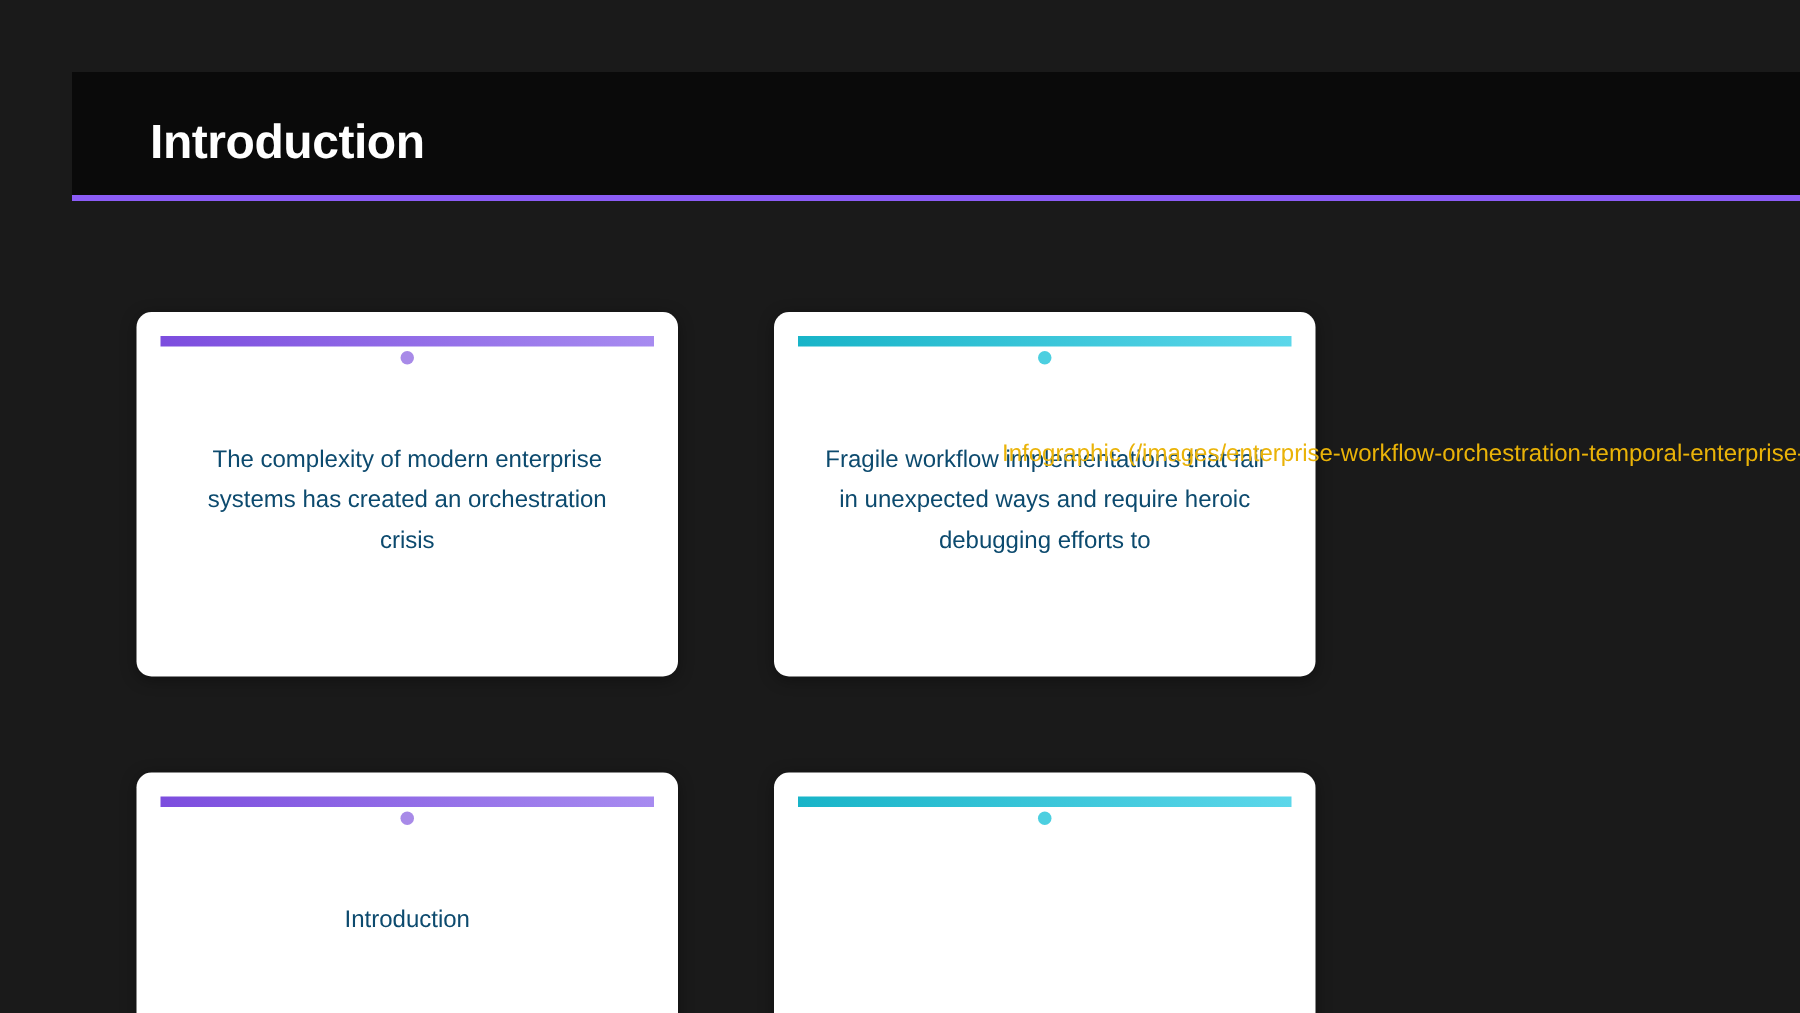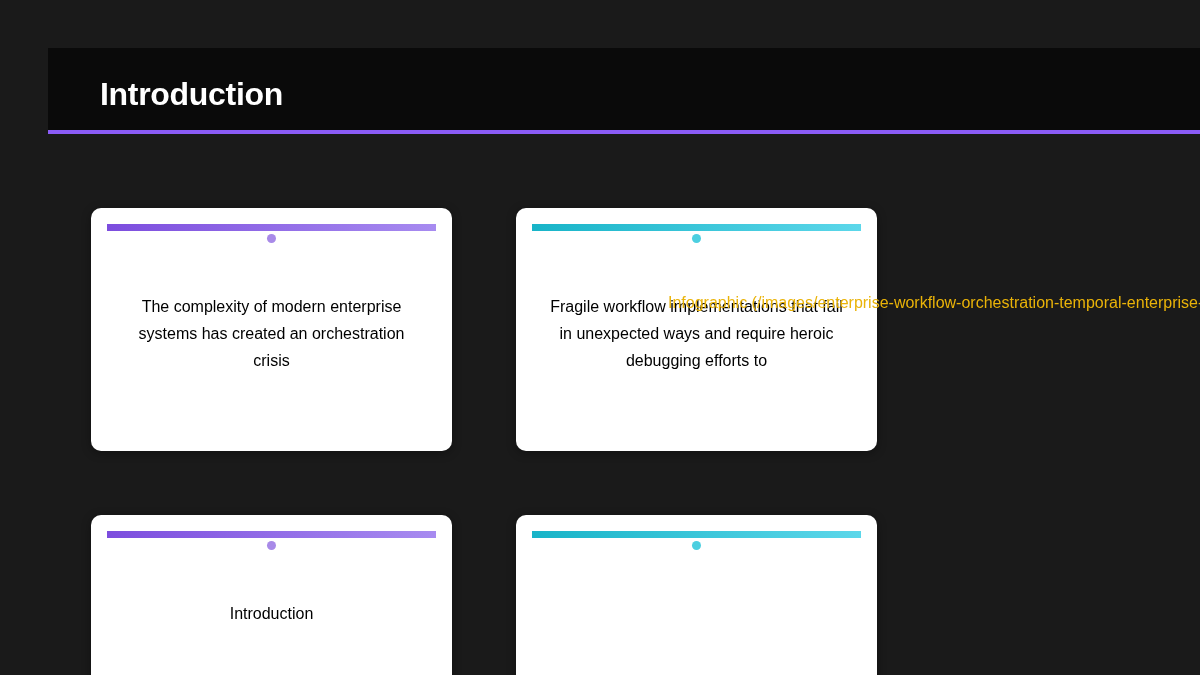--- a/index.html
+++ b/index.html
@@ -86,21 +86,21 @@
     flex: 0 0 auto;
   }
 
   .card-dot.purple { background: #a88ae8; }
   .card-dot.cyan   { background: #4ccfe0; }
 
   .card-text {
     margin-top: 34px;
     width: 300px;
     text-align: center;
-    color: #000000;
+    color: #0c4a6e;
     font-size: 16px;
     line-height: 27px;
   }
 
   
   .overflow-caption {
     position: absolute;
     top: 241px;
     left: 620px;
     white-space: nowrap;

